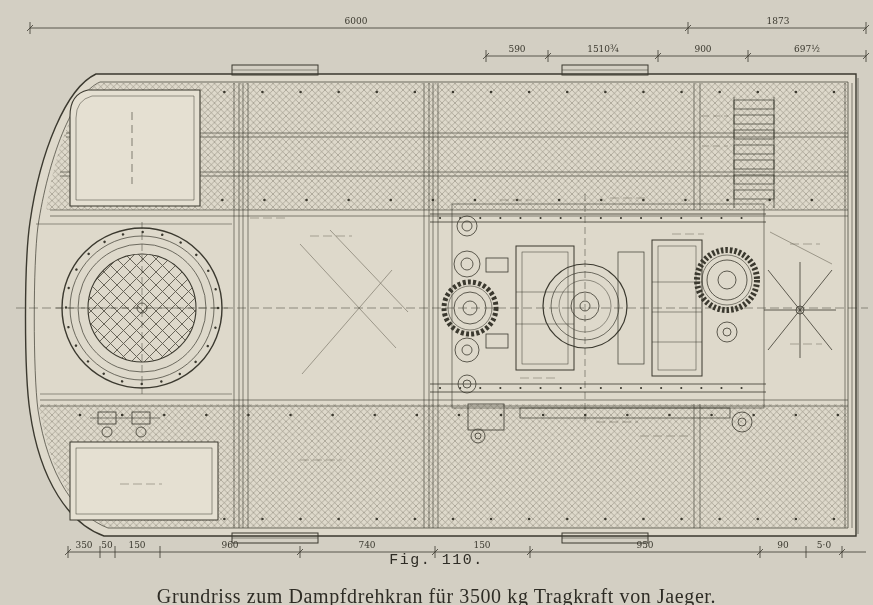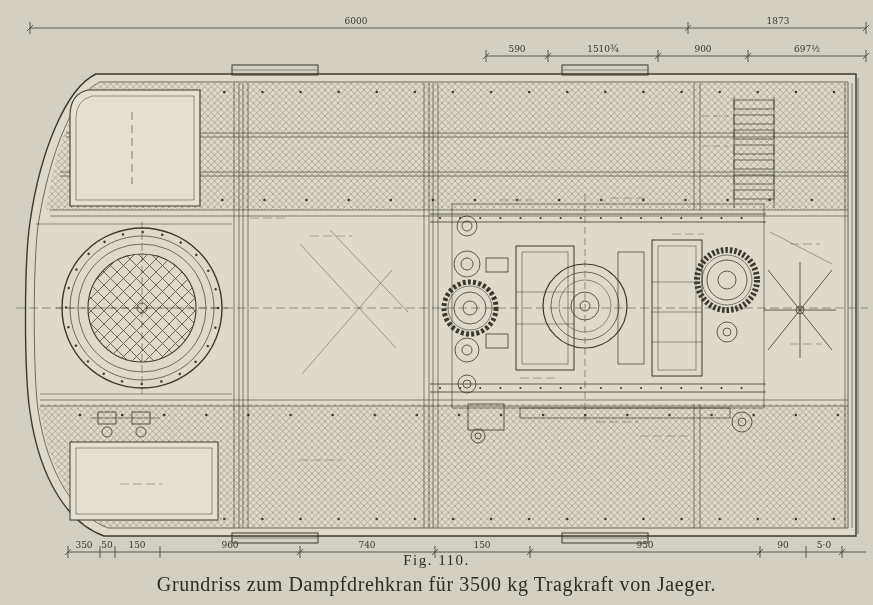--- a/index.html
+++ b/index.html
@@ -8,21 +8,21 @@
     background:#d3cfc3;
     font-family:"Liberation Serif", serif;
   }
   .page{position:relative;width:873px;height:605px;}
   .drawing{position:absolute;top:12px;left:0;width:873px;height:548px;}
   svg text{font-family:"DejaVu Serif", serif;}
   .dim{font-size:9px;fill:#3b392f;}
   .caption-block{
     position:absolute;top:552px;left:0;width:873px;text-align:center;color:#2e2c25;
   }
-  .fig-number{font-size:15px;letter-spacing:1.5px;margin-bottom:4px;}
+  .fig-number{font-size:15px;letter-spacing:1.5px;margin-bottom:16px;font-family:Liberation Mono, monospace;}
   .fig-caption{font-size:20px;letter-spacing:0.6px;}
 </style>
 </head>
 <body>
 
 <div class="page">
   <div class="drawing">
     <svg width="873" height="548" viewBox="0 0 873 548" xmlns="http://www.w3.org/2000/svg">
       <defs>
         <pattern id="xhatch" width="6.5" height="6.5" patternUnits="userSpaceOnUse">

